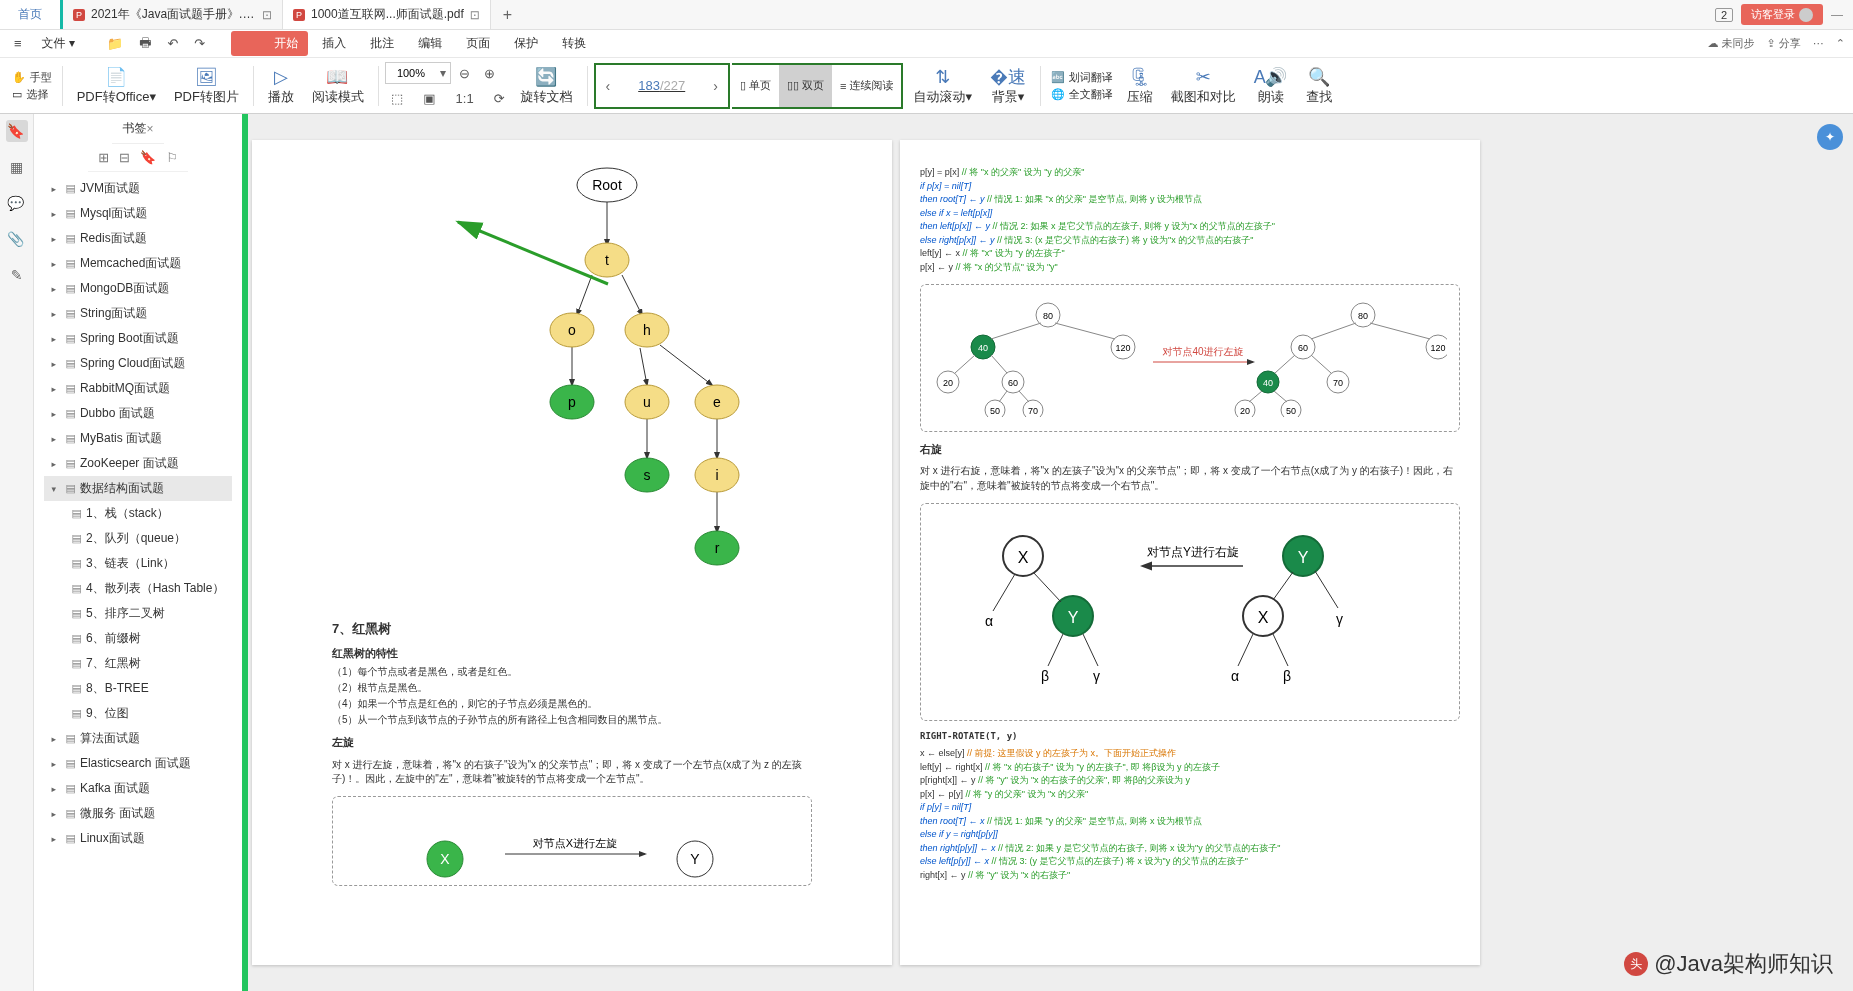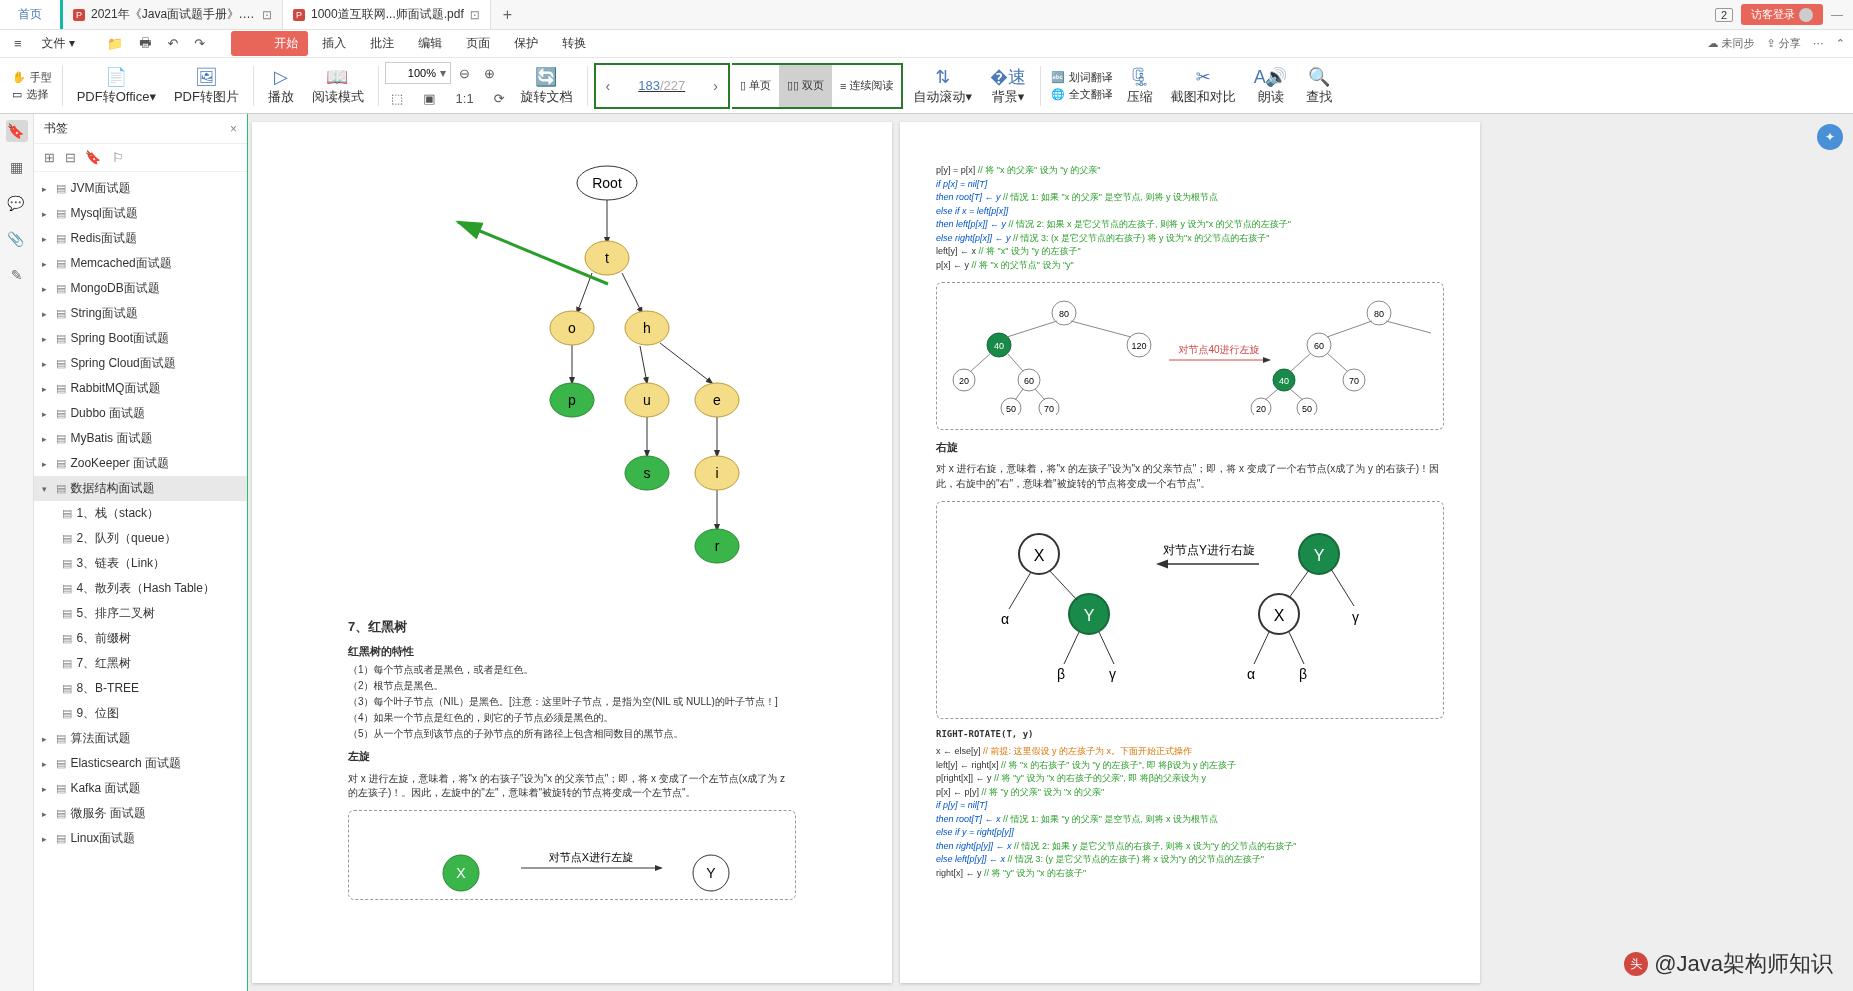--- a/index.html
+++ b/index.html
@@ -28,52 +28,52 @@
 
 
 .toolbar { height: 56px; background: #fff; display: flex; align-items: center; padding: 0 8px; border-bottom: 1px solid #d0d0d0; gap: 2px; }
 .tool-group { display: flex; flex-direction: column; align-items: center; padding: 2px 8px; cursor: pointer; }
 .tool-group .ico { font-size: 18px; color: #4a7ab8; height: 22px; display: flex; align-items: center; }
 .tool-group .lbl { font-size: 13px; color: #333; text-align: center; }
 .tool-sep { width: 1px; height: 40px; background: #e0e0e0; margin: 0 4px; }
 .tool-mini { display: flex; flex-direction: column; gap: 2px; padding: 0 4px; }
 .tool-mini-row { display: flex; gap: 4px; align-items: center; font-size: 11px; cursor: pointer; }
 .zoom-box { display: flex; align-items: center; border: 1px solid #ccc; height: 22px; }
-.zoom-box input { width: 50px; border: none; text-align: right; font-size: 11px; outline: none; }
+.zoom-box input { width: 50px; border: none; text-align: center; font-size: 11px; outline: none; }
 .zoom-box .zb { padding: 0 4px; cursor: pointer; color: #666; }
 .page-nav { display: flex; align-items: center; border: 2px solid #2a7a2a; height: 46px; padding: 0 2px; }
 .page-nav .arrow { padding: 0 8px; cursor: pointer; color: #666; font-size: 14px; }
 .page-nav .pnum { padding: 0 20px; font-size: 13px; text-decoration: underline; }
 .page-nav .pnum .cur { color: #4a7ab8; }
 .page-nav .pnum .tot { color: #aaa; }
 .view-mode { display: flex; align-items: center; border: 2px solid #2a7a2a; border-left: none; height: 46px; }
 .view-mode .vm { padding: 0 8px; display: flex; align-items: center; gap: 3px; cursor: pointer; font-size: 11px; height: 100%; }
 .view-mode .vm.active { background: #d0d0d0; }
 
 
 .main { display: flex; height: calc(100vh - 114px); }
 .sidebar-icons { width: 34px; background: #f5f5f5; border-right: 1px solid #e0e0e0; display: flex; flex-direction: column; align-items: center; padding-top: 6px; gap: 14px; }
 .sidebar-icons .si { width: 22px; height: 22px; display: flex; align-items: center; justify-content: center; cursor: pointer; color: #666; font-size: 14px; border-radius: 3px; }
 .sidebar-icons .si.active { background: #d8d8d8; color: #333; }
 
-.bookmark-panel { width: 214px; background: #fff; border-right: 1px solid #22c55e; display: flex; flex-direction: column; }
+.bookmark-panel { width: 214px; background: #fff; border-right: 6px solid #22c55e; display: flex; flex-direction: column; align-items: center; }
 .bm-header { height: 30px; display: flex; align-items: center; justify-content: space-between; padding: 0 10px; border-bottom: 1px solid #eee; }
 .bm-header .title { font-size: 12px; }
 .bm-header .close { cursor: pointer; color: #888; }
 .bm-tools { height: 28px; display: flex; align-items: center; gap: 10px; padding: 0 10px; border-bottom: 1px solid #f0f0f0; }
 .bm-tools .bt { cursor: pointer; color: #777; font-size: 13px; }
 .bm-list { flex: 1; overflow-y: auto; padding: 4px 0; }
 .bm-item { display: flex; align-items: center; padding: 4px 8px; cursor: pointer; font-size: 12px; gap: 4px; }
 .bm-item.selected { background: #e8e8e8; }
 .bm-item .arrow { width: 10px; color: #666; font-size: 9px; }
 .bm-item .pg-ico { color: #888; font-size: 11px; }
 .bm-item.child { padding-left: 28px; }
 
 .content { flex: 1; background: #eee; display: flex; overflow: hidden; position: relative; }
-.page { background: #fff; margin: 8px 4px; box-shadow: 0 1px 3px rgba(0,0,0,0.2); padding: 36px; position: relative; overflow: hidden; }
+.page { background: #fff; margin: 26px 4px; box-shadow: 0 1px 3px rgba(0,0,0,0.2); padding: 20px; position: relative; overflow: hidden; }
 .page.left { width: 640px; }
 .page.right { width: 580px; font-size: 10px; }
 
 
 .tree-svg { display: block; margin: 0 auto; }
 .section-title { font-size: 13px; font-weight: bold; margin: 20px 0 8px 60px; }
 .para-title { font-size: 11px; font-weight: bold; margin: 8px 0 4px 60px; }
 .para-line { font-size: 10px; margin: 2px 0 2px 60px; color: #333; }
 .para-text { font-size: 10px; margin: 8px 60px; line-height: 1.4; }
 
@@ -431,21 +431,20 @@
           <text x="355" y="320" text-anchor="middle" font-size="14">i</text>
         <ellipse cx="355" cy="388" rx="22" ry="17" fill="#3ab54a" stroke="#2a8a35"></ellipse>
           <text x="355" y="393" text-anchor="middle" font-size="14">r</text>
       </svg>
 
       <div class="section-title">7、红黑树</div>
       <div class="para-title">红黑树的特性</div>
       <div id="rb-lines">
           <div class="para-line">（1）每个节点或者是黑色，或者是红色。</div>
           <div class="para-line">（2）根节点是黑色。</div>
-          <div class="para-line">（3）每个叶子节点（NIL）是黑色。[注意：这里叶子节点，是指为空(NIL 或 NULL)的叶子节点！]</div>
           <div class="para-line">（4）如果一个节点是红色的，则它的子节点必须是黑色的。</div>
           <div class="para-line">（5）从一个节点到该节点的子孙节点的所有路径上包含相同数目的黑节点。</div>
         </div>
       <div class="para-title">左旋</div>
       <div class="para-text">对 x 进行左旋，意味着，将"x 的右孩子"设为"x 的父亲节点"；即，将 x 变成了一个左节点(x成了为 z 的左孩子)！。因此，左旋中的"左"，意味着"被旋转的节点将变成一个左节点"。</div>
 
       <div class="diagram-box" style="margin:10px 60px 0;height:90px;position:relative;">
         <svg width="100%" height="70">
           <circle cx="100" cy="50" r="18" fill="#3ab54a" stroke="#2a8a35"></circle>
             <text x="100" y="55" text-anchor="middle" fill="#fff" font-size="14">X</text>

